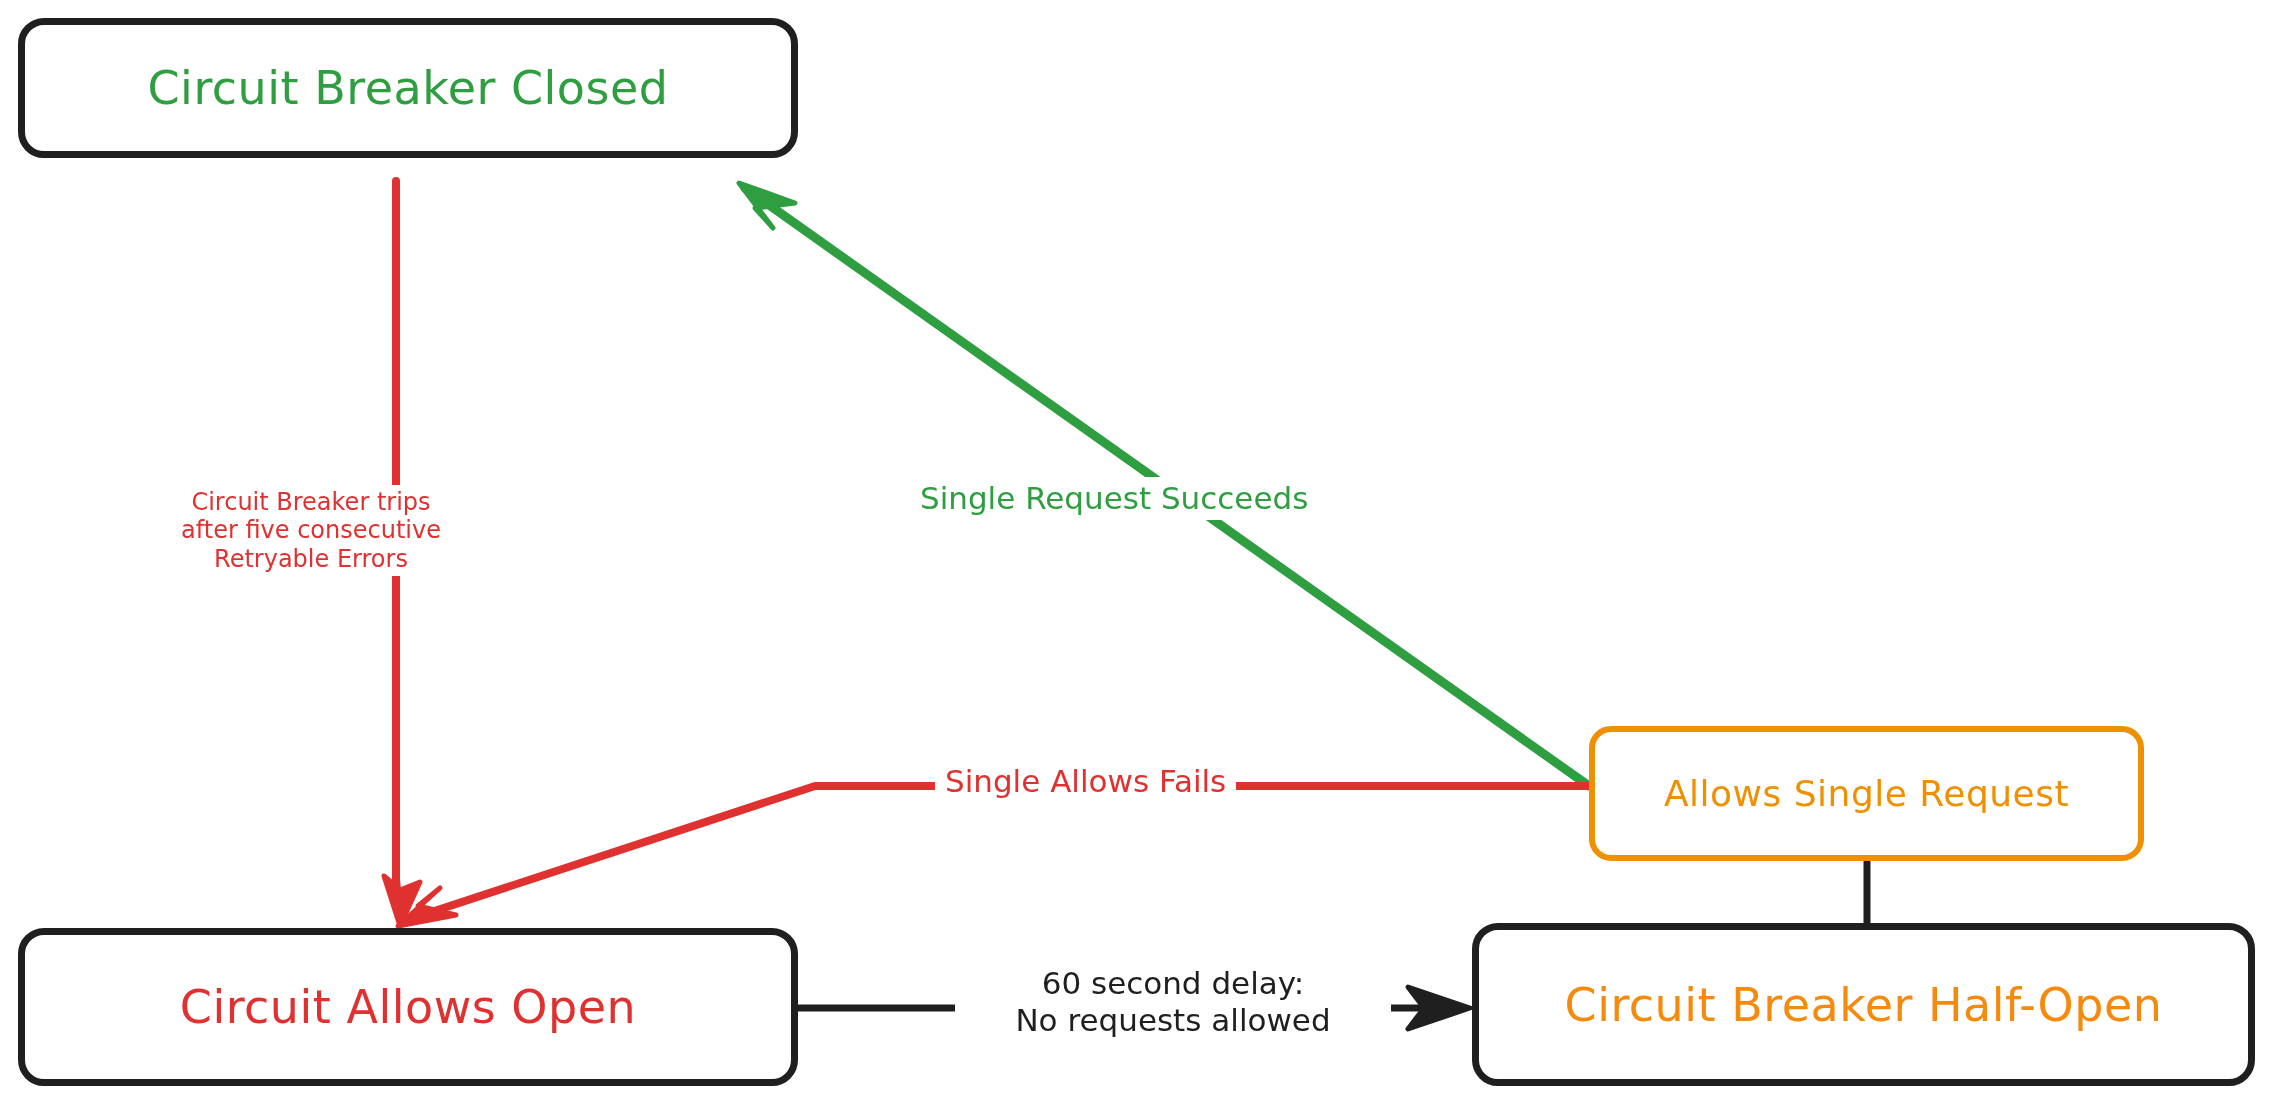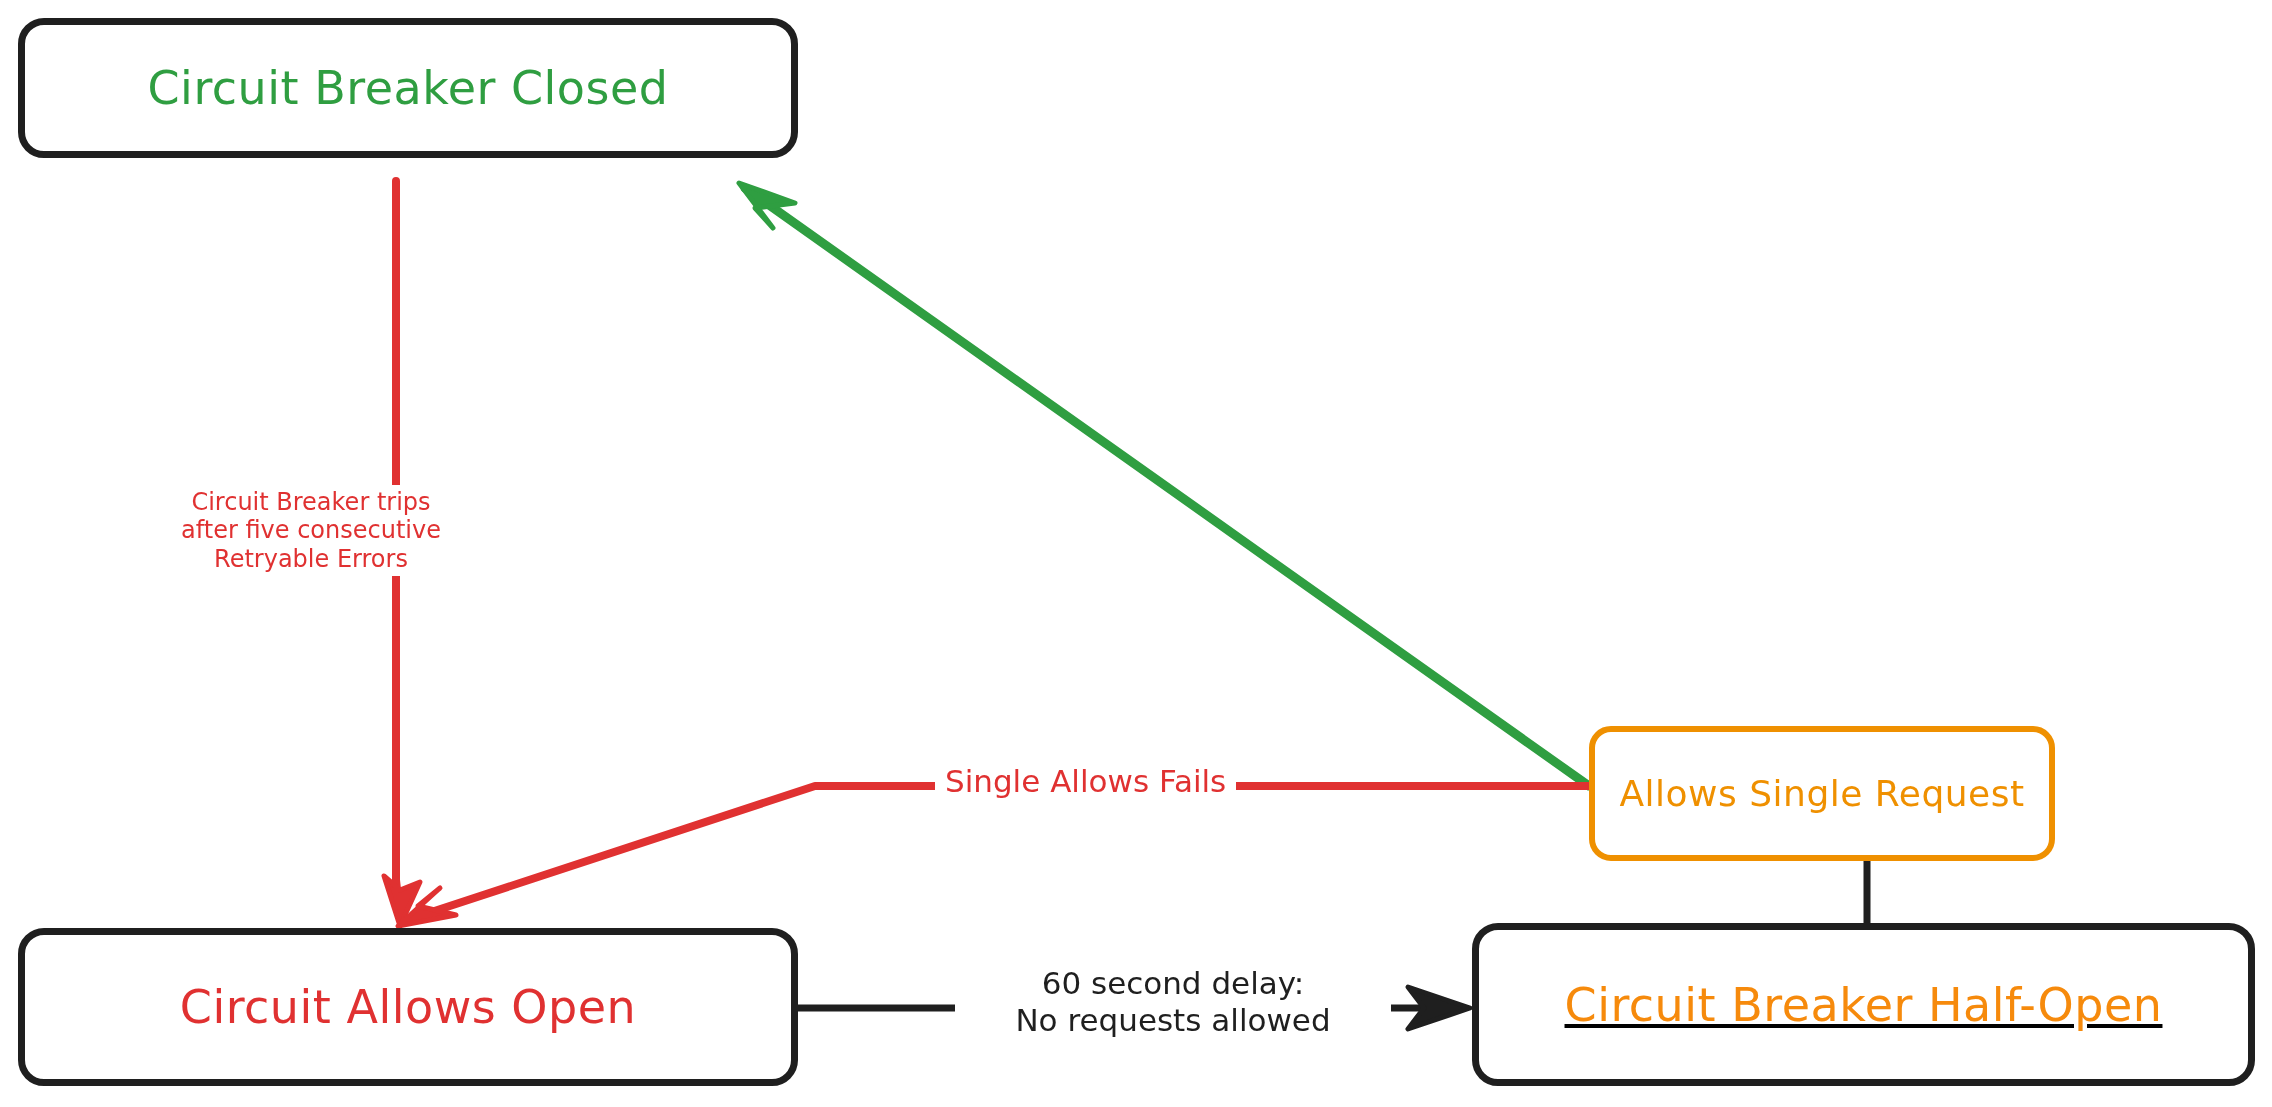--- a/index.html
+++ b/index.html
@@ -61,28 +61,28 @@
     font-size: 46px;
   }
   #node-open {
     left: 18px;  top: 928px;  width: 780px;  height: 158px;
   }
   #node-open .node-label {
     color: #e03131;
     font-size: 46px;
   }
   #node-allows {
-    left: 1589px;  top: 726px;  width: 466px;  height: 135px;
+    left: 1589px;  top: 726px;  width: 555px;  height: 135px;
   }
   #node-allows .node-label {
     color: #ef9000;
     font-size: 36px;
   }
   #node-half-open {
-    left: 1472px;  top: 923px;  width: 783px;  height: 163px; text-decoration: underline;
+    left: 1472px;  top: 923px;  width: 783px;  height: 163px;
   }
   #node-half-open .node-label {
     color: #f68a0c;
     font-size: 46px;
   }
   .edge-label {
     position: absolute;
     font-family: "DejaVu Sans", sans-serif;
     white-space: pre;
     text-align: center;
@@ -165,19 +165,20 @@
   </div>
 
   <div class="node node-black" id="node-half-open">
     <span class="node-label">Circuit Breaker Half-Open</span>
   </div>
 
   <div class="edge-label" id="label-trips">Circuit Breaker trips
 after five consecutive
 Retryable Errors</div>
 
+  <div class="edge-label" id="label-succeeds">Single Request Succeeds</div>
 
   <div class="edge-label" id="label-fails">Single Allows Fails</div>
 
   <div class="edge-label" id="label-delay">60 second delay:
 No requests allowed</div>
 
 </div>
 
 </body></html>

